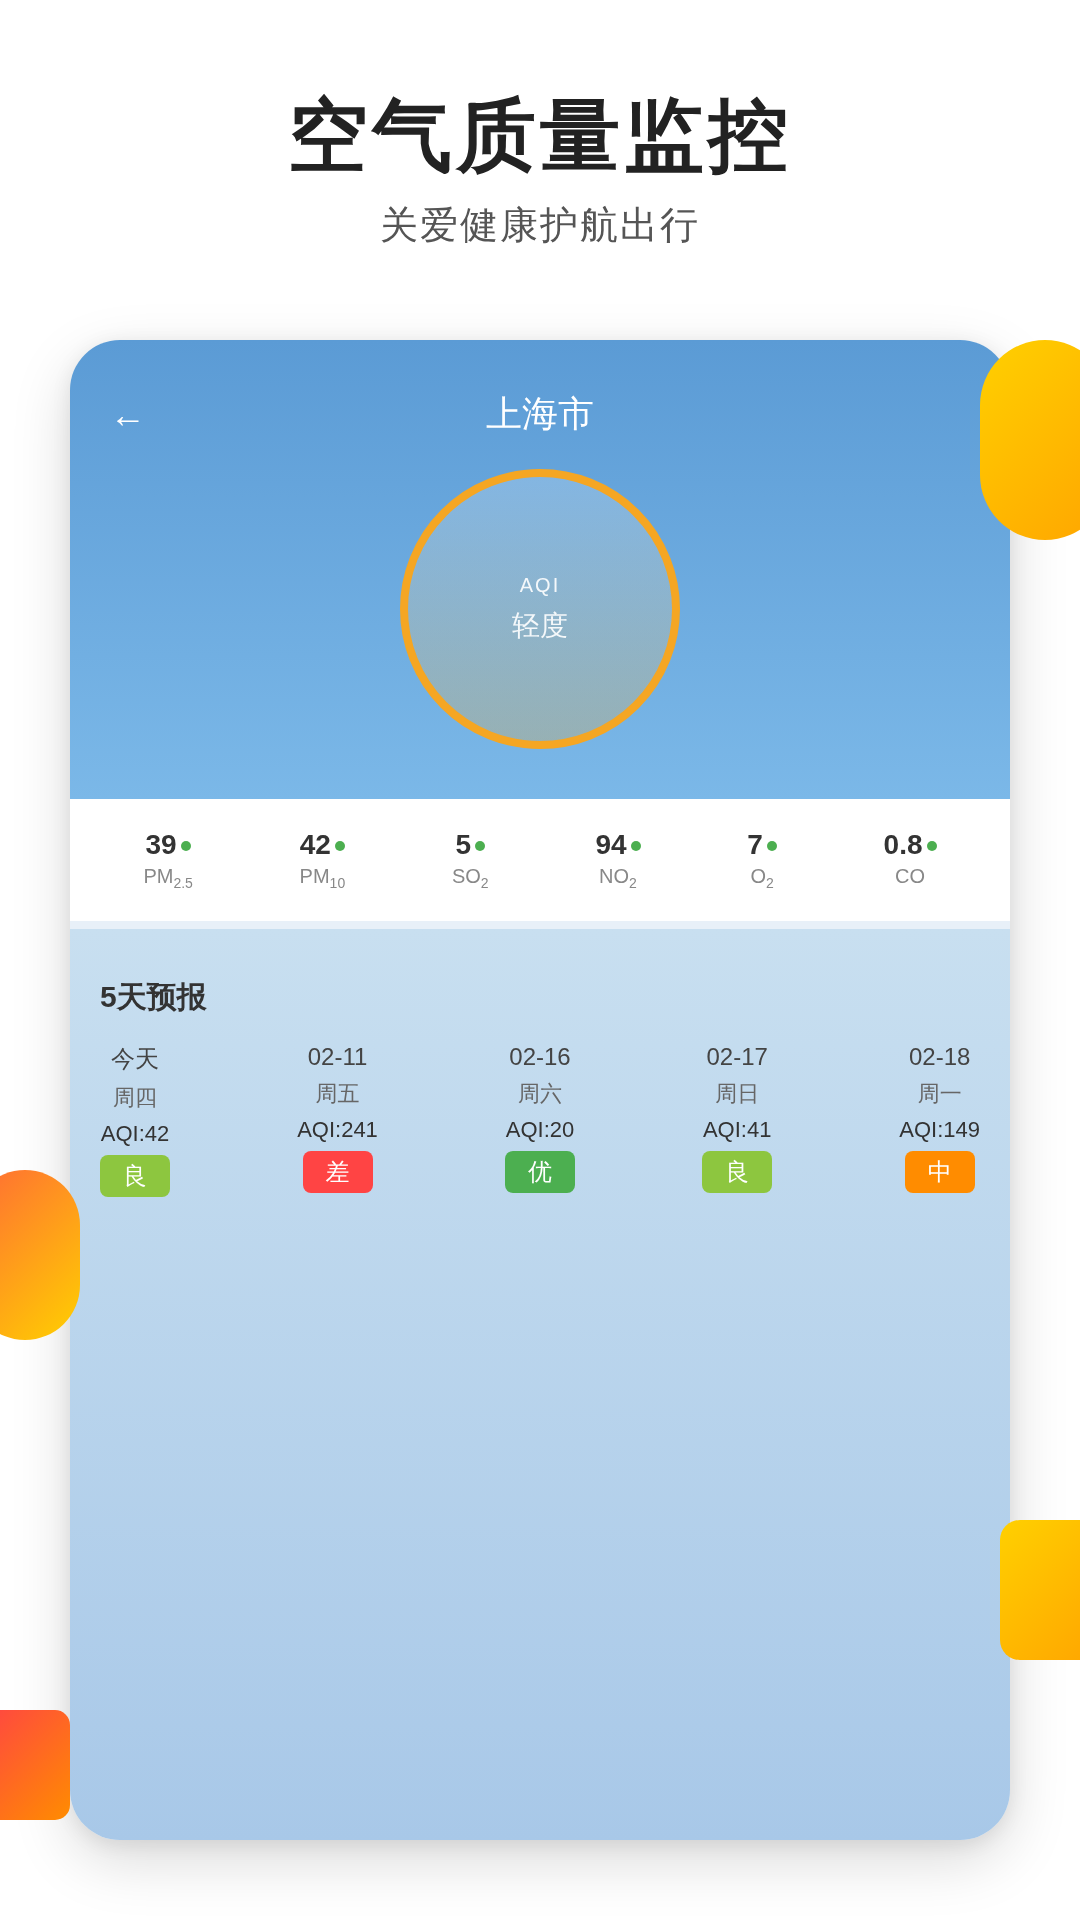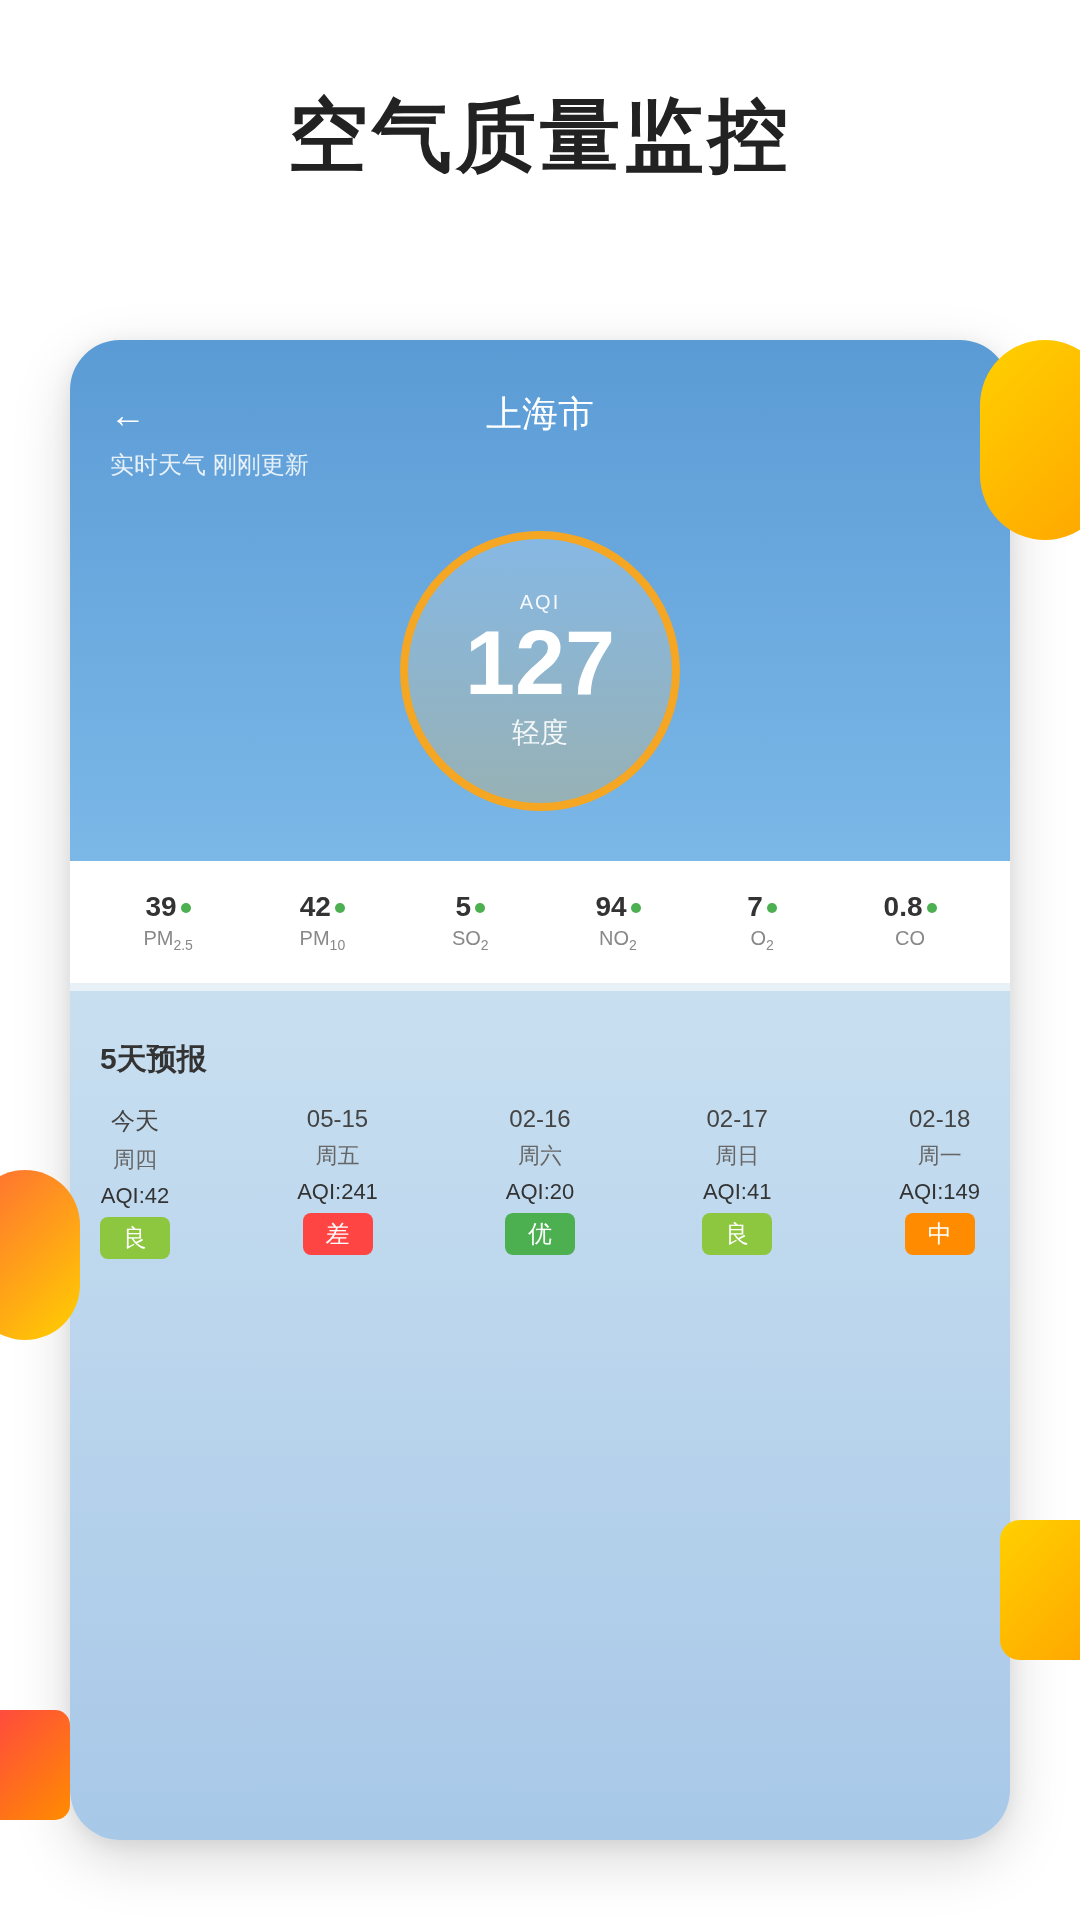--- a/index.html
+++ b/index.html
@@ -294,36 +294,35 @@
 </head>
 <body>
 
 <div class="deco-circle-top-right"></div>
 <div class="deco-circle-bottom-left"></div>
 <div class="deco-rect-bottom-right"></div>
 <div class="deco-rect-bottom-left2"></div>
 
 <div class="page-header">
   <div class="page-title">空气质量监控</div>
+  <div class="page-subtitle">关爱健康护航出行</div>
 </div>
 
 <div class="phone-mockup">
   <div class="app-content">
 
     <div class="app-header">
       <div class="app-nav">
         <span class="back-arrow">←</span>
         <span class="city-name">上海市</span>
       </div>
-      <div class="weather-status">实时天气 刚刚更新</div>
 
       <div class="aqi-circle-container">
         <div class="aqi-circle">
           <div class="aqi-label">AQI</div>
-          <div class="aqi-value">127</div>
           <div class="aqi-quality">轻度</div>
         </div>
       </div>
     </div>
 
     <div class="pollutants-row">
       <div class="pollutant-item">
         <div class="pollutant-value-row">
           <span class="pollutant-number">39</span>
           <span class="pollutant-dot"></span>
@@ -374,21 +373,21 @@
       <div class="forecast-row">
 
         <div class="forecast-day">
           <div class="forecast-date">今天</div>
           <div class="forecast-weekday">周四</div>
           <div class="forecast-aqi">AQI:42</div>
           <div class="forecast-badge badge-good">良</div>
         </div>
 
         <div class="forecast-day">
-          <div class="forecast-date">05-15</div>
+          <div class="forecast-date">02-11</div>
           <div class="forecast-weekday">周五</div>
           <div class="forecast-aqi">AQI:241</div>
           <div class="forecast-badge badge-bad">差</div>
         </div>
 
         <div class="forecast-day">
           <div class="forecast-date">02-16</div>
           <div class="forecast-weekday">周六</div>
           <div class="forecast-aqi">AQI:20</div>
           <div class="forecast-badge badge-excellent">优</div>

